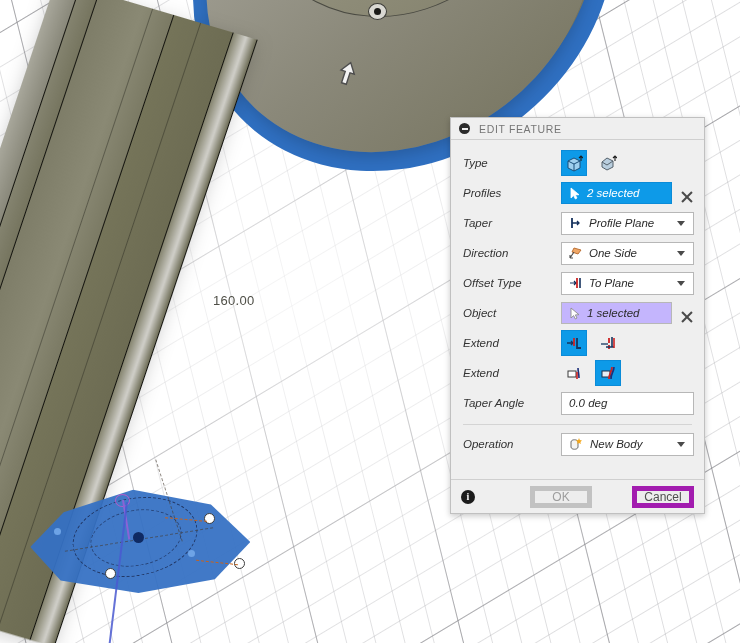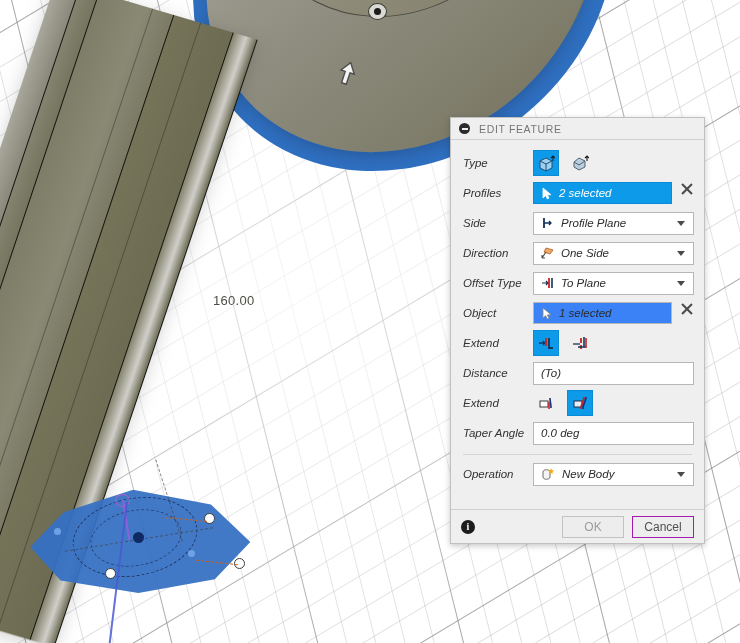--- a/index.html
+++ b/index.html
@@ -289,37 +289,37 @@
     align-items: center;
     height: 30px;
     padding: 0 10px 0 12px;
   }
   .row-label {
     width: 70px;
     flex: 0 0 70px;
     font-size: 11.5px;
     color: #333;
   }
-  .row-ctl { flex: 1 1 auto; display: flex; align-items: flex-start; gap: 8px; }
+  .row-ctl { flex: 1 1 auto; display: flex; align-items: flex-end; gap: 8px; margin-left: 28px; }
 
   
   .sel-field {
     height: 22px;
     flex: 1 1 auto;
     display: flex;
     align-items: center;
     gap: 6px;
     padding: 0 8px;
     border: 1px solid #0a8bd8;
     background: #0d9ae8;
     color: #ffffff;
     font-size: 11.5px;
   }
   .sel-field.inactive {
-    background: #3b82f6;
+    background: #c4b5fd;
     border: 1px solid #b7b7b7;
     color: #2b2b2b;
   }
   .clear-x {
     width: 14px; height: 14px;
     position: relative;
     flex: 0 0 14px;
     cursor: pointer;
   }
   .clear-x::before, .clear-x::after {
@@ -403,27 +403,28 @@
     font-weight: bold;
     display: flex;
     align-items: center;
     justify-content: center;
     font-family: "Liberation Serif", serif;
   }
   .footer-spring { flex: 1 1 auto; }
   .btn {
     min-width: 62px;
     height: 22px;
-    border: 1px solid #a21caf;
+    border: 5px solid #a21caf;
     background: #ededed;
     font-size: 12px;
     color: #4f4f4f;
     display: flex;
     align-items: center;
     justify-content: center;
+    margin-left: 32px;
   }
   .btn.disabled { color: #9d9d9d; border-color: #c2c2c2; }
 </style>
 </head>
 <body>
 
 <div id="app">
 
   <div id="viewport">
 
@@ -512,21 +513,21 @@
             <svg width="11" height="13" viewBox="0 0 11 13">
               <path d="M1 1 L1 11 L3.6 8.6 L5.4 12 L7 11 L5.3 7.9 L9 7.7 Z" fill="#ffffff" stroke="#ffffff" stroke-width="0.8"></path>
             </svg>
             <span>2 selected</span>
           </div>
           <span class="clear-x"></span>
         </div>
       </div>
 
       <div class="row">
-        <div class="row-label">Side</div>
+        <div class="row-label">Taper</div>
         <div class="row-ctl">
           <div class="dd">
             <svg width="14" height="14" viewBox="0 0 14 14">
               <path d="M3 2 L3 12" stroke="#14305c" stroke-width="1.8" fill="none"></path>
               <path d="M3 7 L10 7 M8 5 L10 7 L8 9" stroke="#14305c" stroke-width="1.3" fill="none"></path>
             </svg>
             <span class="dd-text">Profile Plane</span>
             <span class="caret"></span>
           </div>
         </div>
@@ -588,28 +589,20 @@
             <svg width="17" height="17" viewBox="0 0 17 17">
               <path d="M1 9 L8 9" stroke="#15365f" stroke-width="1.3" fill="none"></path>
               <path d="M9 3 L9 8 M9 10 L9 14" stroke="#cc2222" stroke-width="1.8" fill="none"></path>
               <path d="M12 2 L12 12 M6 12 L14 12" stroke="#15365f" stroke-width="1.6" fill="none"></path>
               <path d="M14 3 L14 13" stroke="#cc2222" stroke-width="1.6" fill="none"></path>
             </svg>
           </div>
         </div>
       </div>
 
-      <div class="row">
-        <div class="row-label">Distance</div>
-        <div class="row-ctl">
-          <div class="tinput">
-            <span>(To)</span>
-          </div>
-        </div>
-      </div>
 
       <div class="row">
         <div class="row-label">Extend</div>
         <div class="row-ctl">
           <div class="tbtn">
             <svg width="17" height="17" viewBox="0 0 17 17">
               <rect x="2" y="6" width="8" height="6" fill="#ffffff" stroke="#3a3a3a" stroke-width="1"></rect>
               <path d="M12 3 C12 7, 13 8, 13 13" stroke="#1c2f7a" stroke-width="1.6" fill="none"></path>
               <path d="M11 7 L11 14" stroke="#cc2222" stroke-width="1.6" fill="none"></path>
             </svg>

